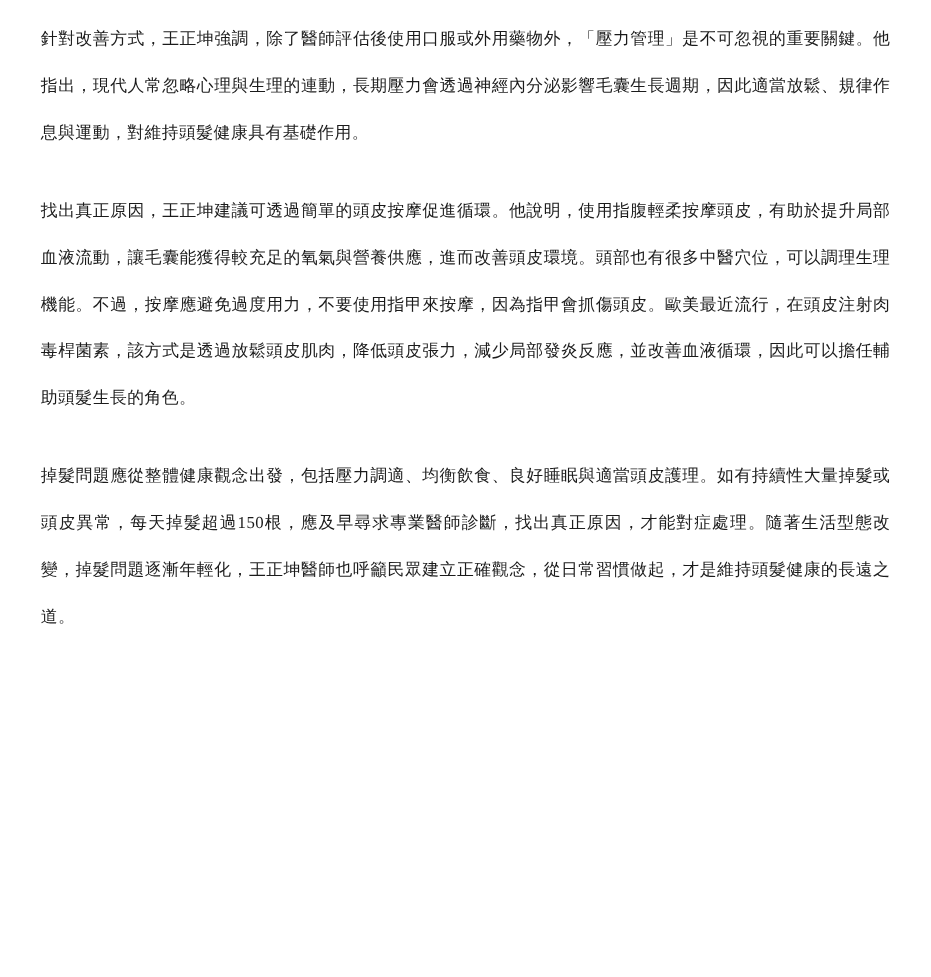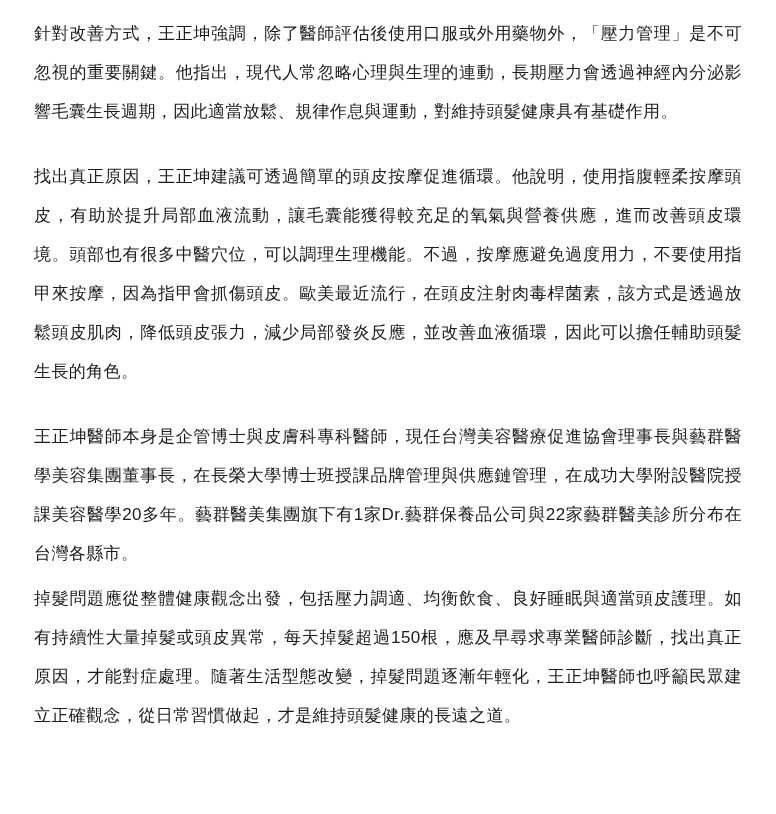--- a/index.html
+++ b/index.html
@@ -14,35 +14,35 @@
     color: #1a1a1a;
     -webkit-font-smoothing: antialiased;
   }
   #article-body {
     box-sizing: border-box;
     width: 776px;
     padding: 14px 34px 0 34px;
   }
   .para {
     margin: 0 0 26px 0;
-    font-size: 17px;
+    font-size: 14px;
     line-height: 39px;
     text-align: justify;
     text-justify: inter-ideograph;
     letter-spacing: 0.4px;
     color: #1b1b1b;
+    font-family: Liberation Serif, serif;
   }
   .para.tight {
     margin-bottom: 6px;
   }
   .para:last-child {
     margin-bottom: 0;
   }
 </style>
 </head>
 <body>
 
 <div id="article-body">
   <p class="para">針對改善方式，王正坤強調，除了醫師評估後使用口服或外用藥物外，「壓力管理」是不可忽視的重要關鍵。他指出，現代人常忽略心理與生理的連動，長期壓力會透過神經內分泌影響毛囊生長週期，因此適當放鬆、規律作息與運動，對維持頭髮健康具有基礎作用。</p>
   <p class="para">找出真正原因，王正坤建議可透過簡單的頭皮按摩促進循環。他說明，使用指腹輕柔按摩頭皮，有助於提升局部血液流動，讓毛囊能獲得較充足的氧氣與營養供應，進而改善頭皮環境。頭部也有很多中醫穴位，可以調理生理機能。不過，按摩應避免過度用力，不要使用指甲來按摩，因為指甲會抓傷頭皮。歐美最近流行，在頭皮注射肉毒桿菌素，該方式是透過放鬆頭皮肌肉，降低頭皮張力，減少局部發炎反應，並改善血液循環，因此可以擔任輔助頭髮生長的角色。</p>
-  <p class="para tight">王正坤醫師本身是企管博士與皮膚科專科醫師，現任台灣美容醫療促進協會理事長與藝群醫學美容集團董事長，在長榮大學博士班授課品牌管理與供應鏈管理，在成功大學附設醫院授課美容醫學20多年。藝群醫美集團旗下有1家Dr.藝群保養品公司與22家藝群醫美診所分布在台灣各縣市。</p>
   <p class="para">掉髮問題應從整體健康觀念出發，包括壓力調適、均衡飲食、良好睡眠與適當頭皮護理。如有持續性大量掉髮或頭皮異常，每天掉髮超過150根，應及早尋求專業醫師診斷，找出真正原因，才能對症處理。隨著生活型態改變，掉髮問題逐漸年輕化，王正坤醫師也呼籲民眾建立正確觀念，從日常習慣做起，才是維持頭髮健康的長遠之道。</p>
 </div>
 
 </body></html>

